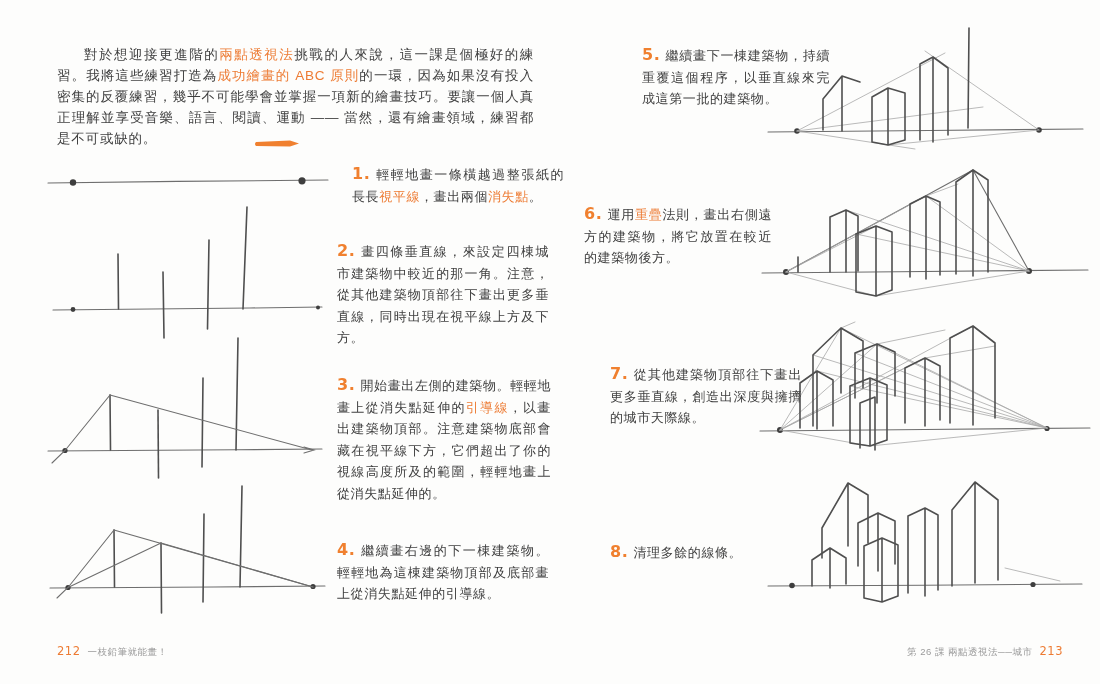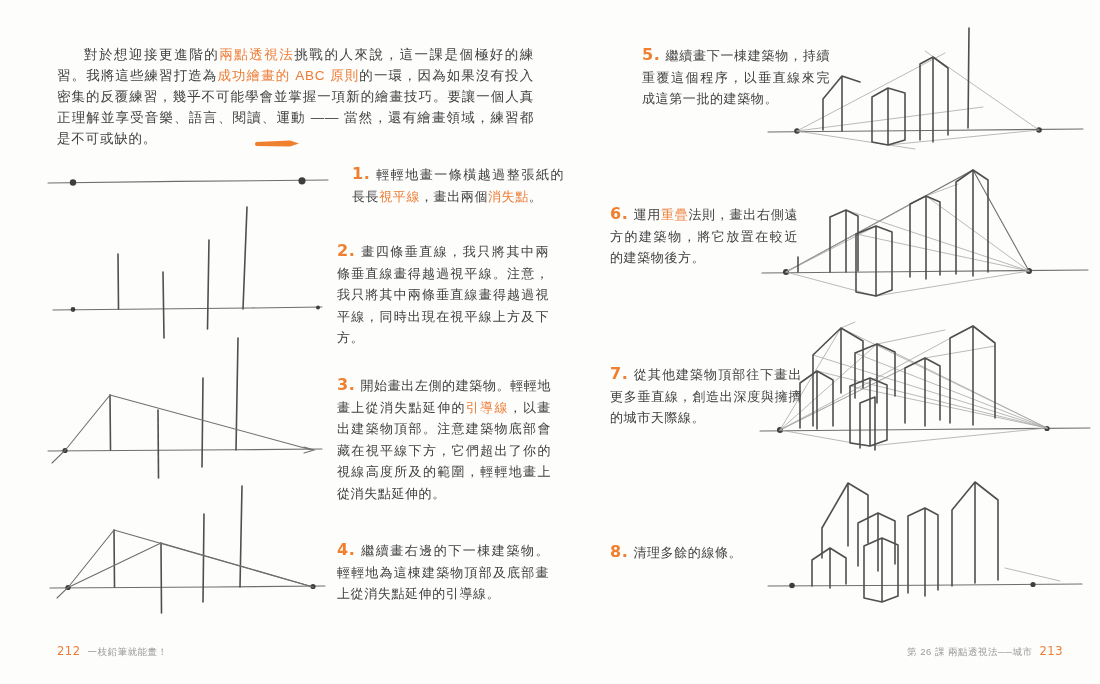--- a/index.html
+++ b/index.html
@@ -21,21 +21,21 @@
   }
   .step-num {
     color:#f0802f; font-weight:bold; font-size:16px;
     margin-right:5px; font-family:"DejaVu Sans", sans-serif;
   }
   .s1 { left:352px; top:163px; width:212px; }
   .s2 { left:337px; top:240px; width:212px; }
   .s3 { left:337px; top:374px; width:214px; }
   .s4 { left:337px; top:539px; width:212px; }
   .s5 { left:642px; top:44px;  width:188px; }
-  .s6 { left:610px; top:203px; width:188px; }
+  .s6 { left:584px; top:203px; width:188px; }
   .s7 { left:610px; top:363px; width:192px; }
   .s8 { left:610px; top:541px; width:188px; }
   
   .footer { position:absolute; top:644px; font-size:9.5px; color:#9b9b9b; letter-spacing:0.5px; }
   .footer-left { left:57px; }
   .footer-right { right:37px; text-align:left; }
   .page-num { color:#ed7b33; font-weight:normal; font-size:11.5px; font-family:"DejaVu Sans", sans-serif; }
   .footer-left .page-num { margin-right:7px; }
   .footer-right .page-num { margin-left:7px; }
   
@@ -189,21 +189,21 @@
     <path class="dk" d="M104,78 L104,130 M104,78 L122,70 L122,134 M122,70 L138,77 L138,128 M104,130 L122,134 L138,128"></path>
 
     <path class="dk" d="M148,48 L148,125 M148,48 L165,40 L165,128 M165,40 L178,47 L178,122"></path>
 
     <path class="dk" d="M192,42 L192,118 M192,42 L215,14 L215,115 M215,14 L238,32 L238,112"></path>
     <path class="lt" d="M245,100 L300,113"></path>
   </svg>
 
   <p class="step s1"><span class="step-num">1.</span><span><span>輕輕地畫一條橫越過整張紙的長長</span><span class="hl">視平線</span><span>，畫出兩個</span><span class="hl">消失點</span><span>。</span></span></p>
 
-  <p class="step s2"><span class="step-num">2.</span><span><span>畫四條垂直線，我只將其中兩條垂直線畫得越過視平線。注意，我只將其中兩條垂直線畫得越過視平線，同時出現在視平線上方及下方。</span></span></p>
+  <p class="step s2"><span class="step-num">2.</span><span><span>畫四條垂直線，來設定四棟城市建築物中較近的那一角。注意，從其他建築物頂部往下畫出更多垂直線，同時出現在視平線上方及下方。</span></span></p>
 
   <p class="step s3"><span class="step-num">3.</span><span><span>開始畫出左側的建築物。輕輕地畫上從消失點延伸的</span><span class="hl">引導線</span><span>，以畫出建築物頂部。注意建築物底部會藏在視平線下方，它們超出了你的視線高度所及的範圍，輕輕地畫上從消失點延伸的。</span></span></p>
 
   <p class="step s4"><span class="step-num">4.</span><span><span>繼續畫右邊的下一棟建築物。輕輕地為這棟建築物頂部及底部畫上從消失點延伸的引導線。</span></span></p>
 
   <p class="step s5"><span class="step-num">5.</span><span><span>繼續畫下一棟建築物，持續重覆這個程序，以垂直線來完成這第一批的建築物。</span></span></p>
 
   <p class="step s6"><span class="step-num">6.</span><span><span>運用</span><span class="hl">重疊</span><span>法則，畫出右側遠方的建築物，將它放置在較近的建築物後方。</span></span></p>
 
   <p class="step s7"><span class="step-num">7.</span><span><span>從其他建築物頂部往下畫出更多垂直線，創造出深度與擁擠的城市天際線。</span></span></p>

